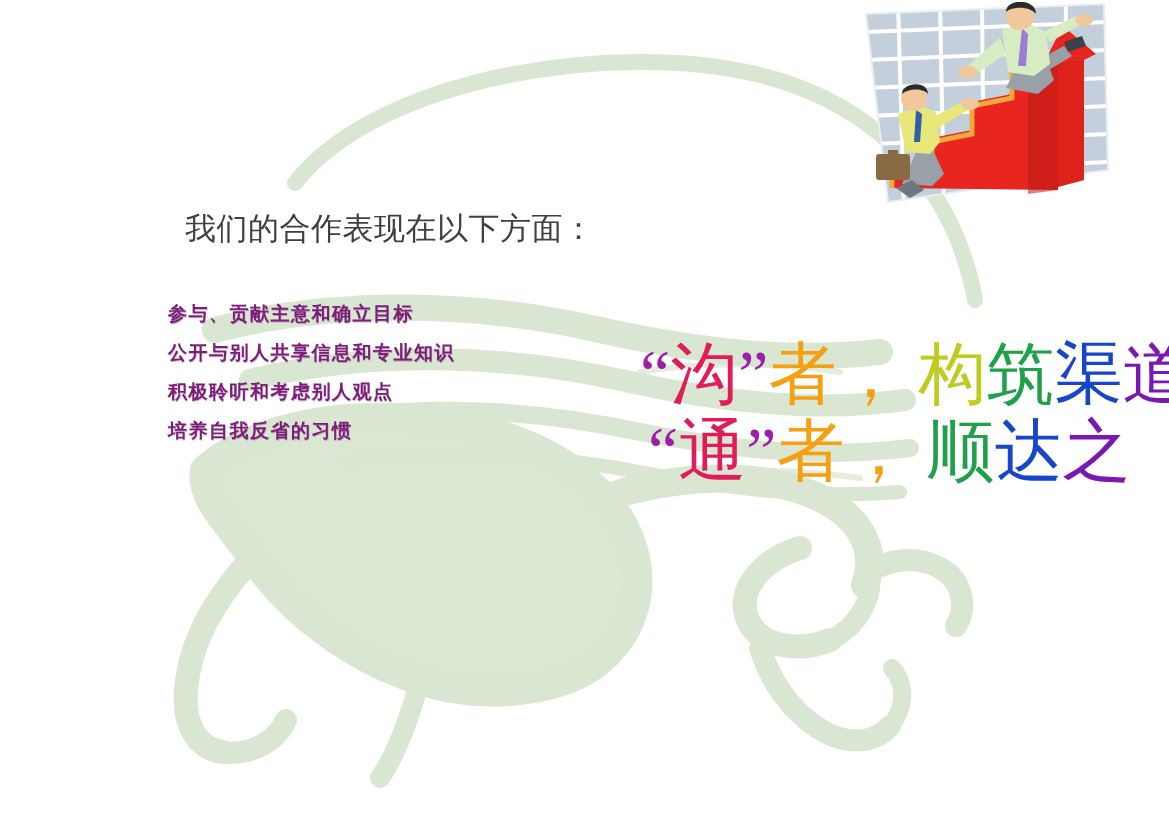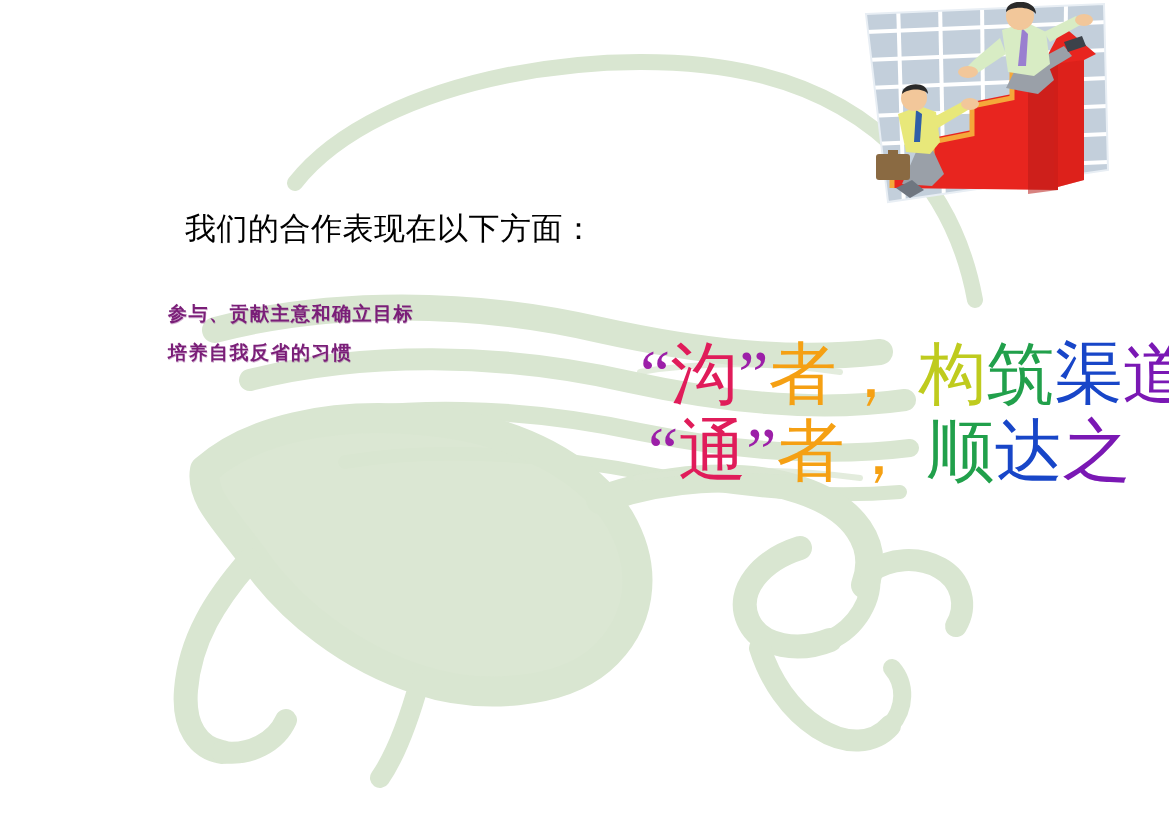--- a/index.html
+++ b/index.html
@@ -34,21 +34,21 @@
     height: 210px;
   }
 
   
   #title {
     position: absolute;
     left: 185px;
     top: 212px;
     font-size: 31px;
     line-height: 1.1;
-    color: #000000;
+    color: #404040;
     font-family: "Liberation Serif", "DejaVu Serif", serif;
     white-space: nowrap;
     letter-spacing: 0.5px;
   }
 
   
   #bullets {
     position: absolute;
     left: 168px;
     top: 304px;
@@ -188,19 +188,21 @@
       <ellipse cx="226" cy="18" rx="9" ry="6" fill="#f2c79a"></ellipse>
       <circle cx="162" cy="14" r="14" fill="#f2c79a"></circle>
       <path d="M148 10 C 148 -4, 178 -4, 178 12 C 172 4, 154 4, 148 10 Z" fill="#2a2a2a"></path>
     </g>
   </svg>
 
   <div id="title">我们的合作表现在以下方面：</div>
 
   <div id="bullets">
     <div class="bullet-item">参与、贡献主意和确立目标</div>
+    <div class="bullet-item">公开与别人共享信息和专业知识</div>
+    <div class="bullet-item">积极聆听和考虑别人观点</div>
     <div class="bullet-item">培养自我反省的习惯</div>
   </div>
 
   <div class="slogan" id="slogan-1"><span class="c-quote" style="color: rgb(156, 31, 168);">“</span><span class="c-rose" style="color: rgb(224, 28, 90);">沟</span><span class="c-quote" style="color: rgb(156, 31, 168);">”</span><span class="c-orange" style="color: rgb(245, 160, 19);">者</span><span class="c-comma" style="color: rgb(245, 160, 19);">，</span><span class="sg-space">&nbsp;</span><span class="c-yellowg" style="color: rgb(191, 203, 30);">构</span><span class="c-green" style="color: rgb(33, 160, 75);">筑</span><span class="c-blue" style="color: rgb(24, 70, 200);">渠</span><span class="c-violet" style="color: rgb(122, 24, 180);">道</span></div>
   <div class="slogan" id="slogan-2"><span class="c-quote" style="color: rgb(156, 31, 168);">“</span><span class="c-rose" style="color: rgb(224, 28, 90);">通</span><span class="c-quote" style="color: rgb(156, 31, 168);">”</span><span class="c-orange" style="color: rgb(245, 160, 19);">者</span><span class="c-comma" style="color: rgb(245, 160, 19);">，</span><span class="sg-space">&nbsp;</span><span class="c-green" style="color: rgb(33, 160, 75);">顺</span><span class="c-blue" style="color: rgb(24, 70, 200);">达</span><span class="c-violet" style="color: rgb(122, 24, 180);">之</span></div>
 
 </div>
 
 </body></html>

